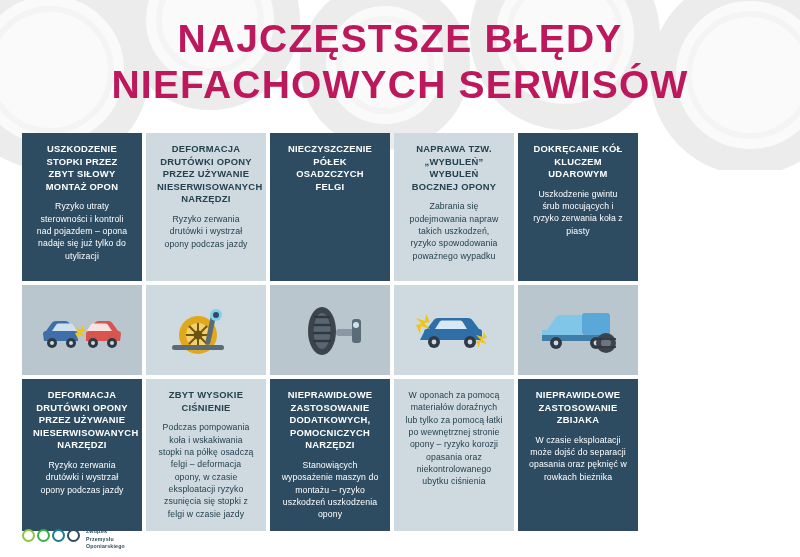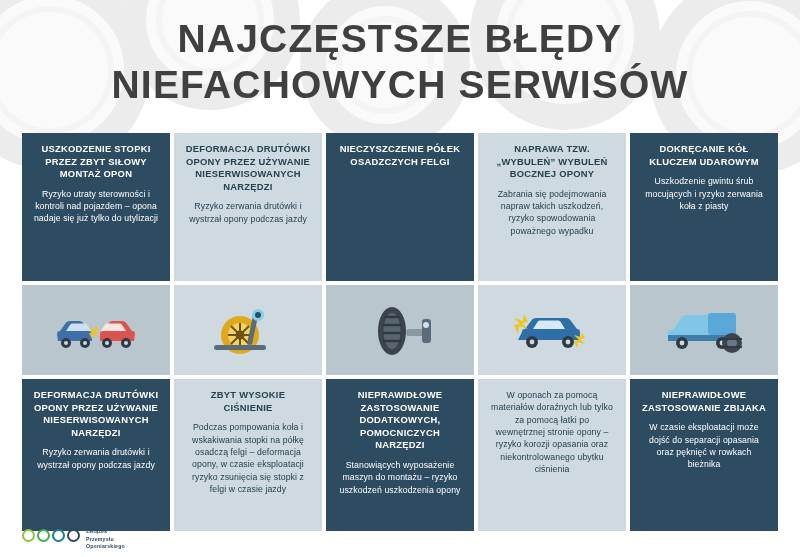--- a/index.html
+++ b/index.html
@@ -44,33 +44,33 @@
   .t5 { width: 200px; height: 200px; left: 650px; top: 15px; }
 
   
   .header {
     position: relative;
     z-index: 2;
     padding-top: 16px;
     text-align: center;
   }
   .header h1 {
-    color: #404040;
+    color: #be185d;
     font-size: 39px;
     font-weight: bold;
     letter-spacing: 1.2px;
     line-height: 1.18;
   }
   .header h1 .l2 { display: block; }
 
   
   .grid {
     position: absolute;
     left: 22px; top: 133px;
-    width: 756px;
+    width: 616px;
     z-index: 2;
     display: grid;
     grid-template-columns: repeat(5, 1fr);
     grid-template-rows: 148px 90px 152px;
     gap: 4px;
   }
   .cell {
     padding: 10px 11px 8px 11px;
     overflow: hidden;
   }

